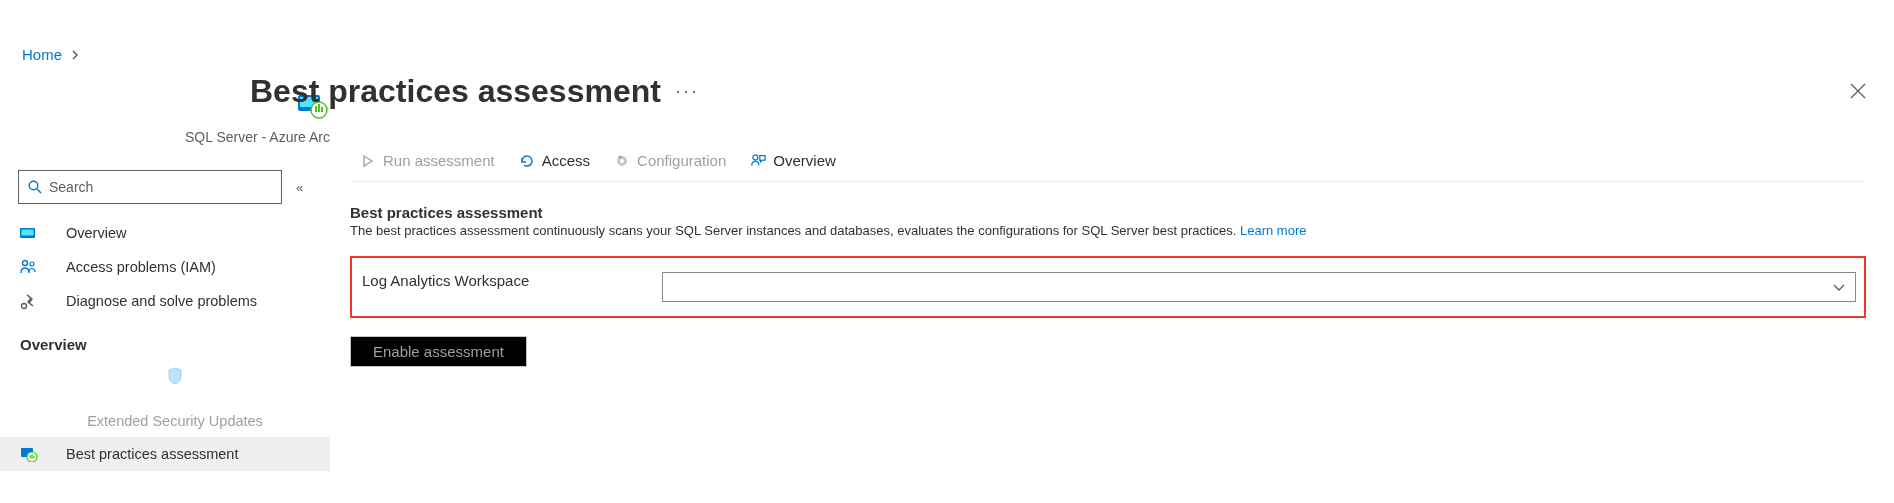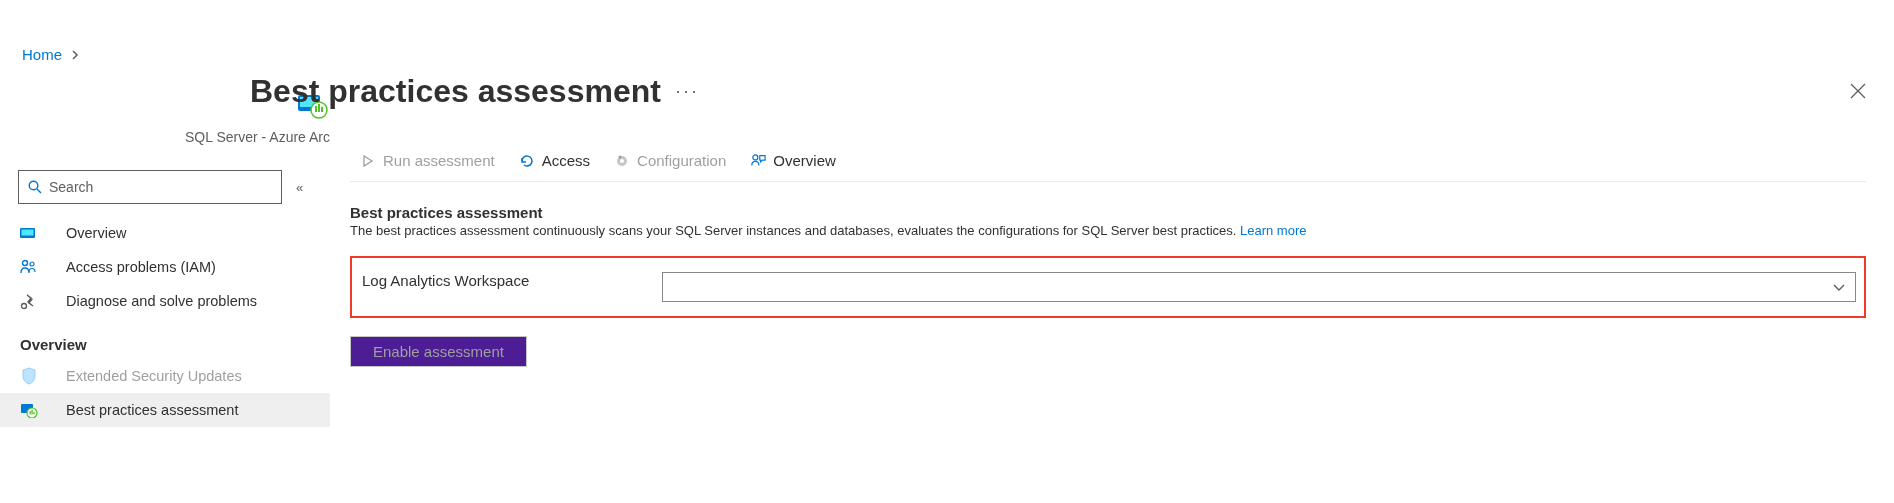--- a/index.html
+++ b/index.html
@@ -94,21 +94,21 @@
     }
     .nav-item {
       display: flex;
       align-items: center;
       gap: 28px;
       padding: 8px 0 8px 20px;
       cursor: pointer;
       font-size: 14.5px;
       color: #323130;
     }
-    .nav-item.disabled { color: #a19f9d; }
+    .nav-item.disabled { color: #a19f9d; flex-direction: column; }
     .nav-item.selected { background: #efefef; }
     .nav-item .nav-icon {
       width: 18px;
       height: 18px;
       display: inline-flex;
       align-items: center;
       justify-content: center;
       flex-shrink: 0;
     }
     .nav-section {
@@ -209,21 +209,21 @@
       justify-content: flex-end;
       padding: 0 10px;
       cursor: pointer;
     }
     .dropdown-chevron { color: #605e5c; }
     
     .enable-btn {
       margin-top: 18px;
       padding: 6px 22px;
       border: 1px solid #c8c6c4;
-      background: #4c1d95;
+      background: #000000;
       color: #a19f9d;
       font-size: 15px;
       cursor: default;
     }
   </style>
 </head>
 <body>
 
 <div class="breadcrumb">
   <a href="#" class="breadcrumb-link">Home</a>

